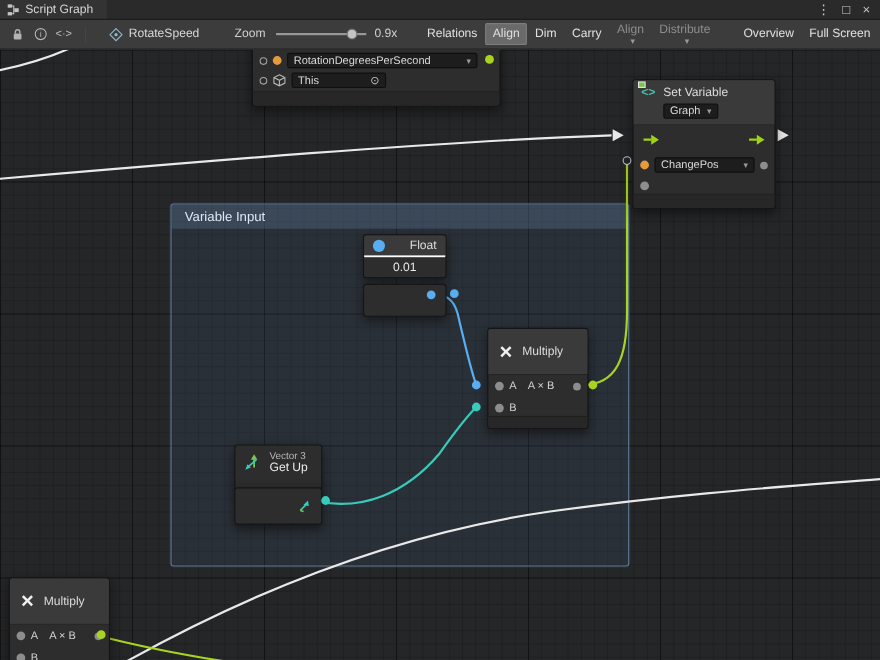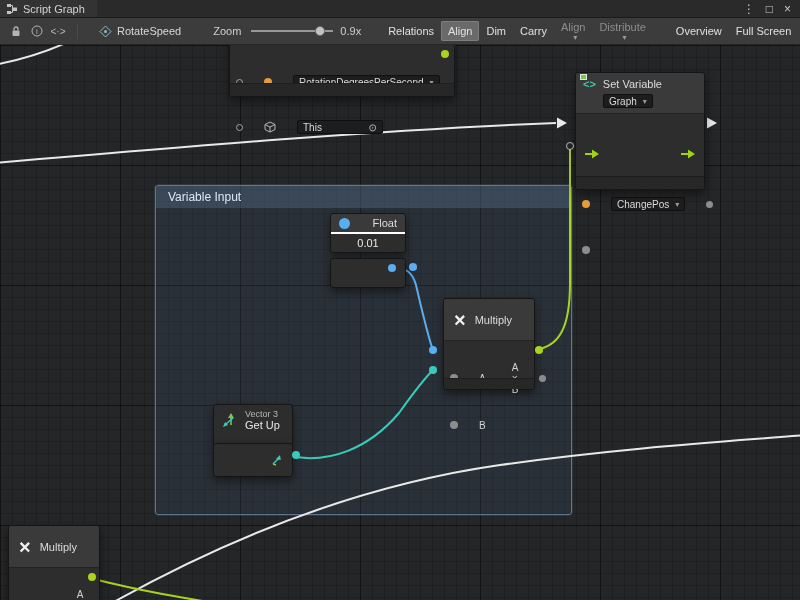--- a/index.html
+++ b/index.html
@@ -39,21 +39,21 @@
 
   .group{position:absolute;left:155px;top:140px;width:417px;height:330px;background:rgba(64,94,128,.18);border:1px solid #5d7893;border-radius:3px;z-index:1;box-shadow:0 0 0 1px rgba(130,170,210,.12);}
   .group-title{height:22px;background:rgba(96,130,165,.30);border-bottom:1px solid rgba(55,75,95,.65);display:flex;align-items:center;padding:0 12px;font-size:12px;color:#dde8f2;border-radius:2px 2px 0 0;}
 
   .wires{position:absolute;top:0;left:0;z-index:2;pointer-events:none;}
 
   .node{position:absolute;background:#2d2d2d;border:1px solid #151515;border-radius:3px;box-shadow:0 4px 10px rgba(0,0,0,.45);z-index:3;color:#dcdcdc;font-size:11px;}
   .portbox{background:#2d2d2d;}
   .nhead{background:#3a3a3a;border-radius:2px 2px 0 0;border-bottom:1px solid #232323;}
   .nfoot{position:absolute;left:0;bottom:0;width:100%;height:11px;background:#272727;border-top:1px solid #1e1e1e;border-radius:0 0 2px 2px;}
-  .vrow{display:flex;align-items:center;gap:21px;height:18px;padding:0 6px;position:relative;margin-top:27px;}
+  .vrow{display:flex;align-items:center;gap:5px;height:18px;padding:0 6px;position:relative;}
   .vrow.flow{height:26px;justify-content:space-between;padding:0 8px;}
   .dot{width:8px;height:8px;border-radius:50%;flex:0 0 auto;}
   .dot.sm{width:7px;height:7px;}
   .hollow{width:7px;height:7px;border:1px solid #a2a2a2;background:transparent;border-radius:50%;flex:0 0 auto;}
   .gray{background:#8d8d8d;} .orange{background:#e59b3c;} .blue{background:#58aef0;} .teal{background:#38cbbc;} .green{background:#a8d420;}
   .chip{display:flex;align-items:center;background:#1d1d1d;border:1px solid #0f0f0f;border-radius:2px;padding:0 5px;font-size:10px;color:#dadada;gap:6px;height:14px;}
   .chip .caret{font-size:8px;color:#9a9a9a;margin-left:auto;}
   .flex1{flex:1;}
   .plab{font-size:10px;color:#d2d2d2;}
   .rt{margin-left:auto;}

